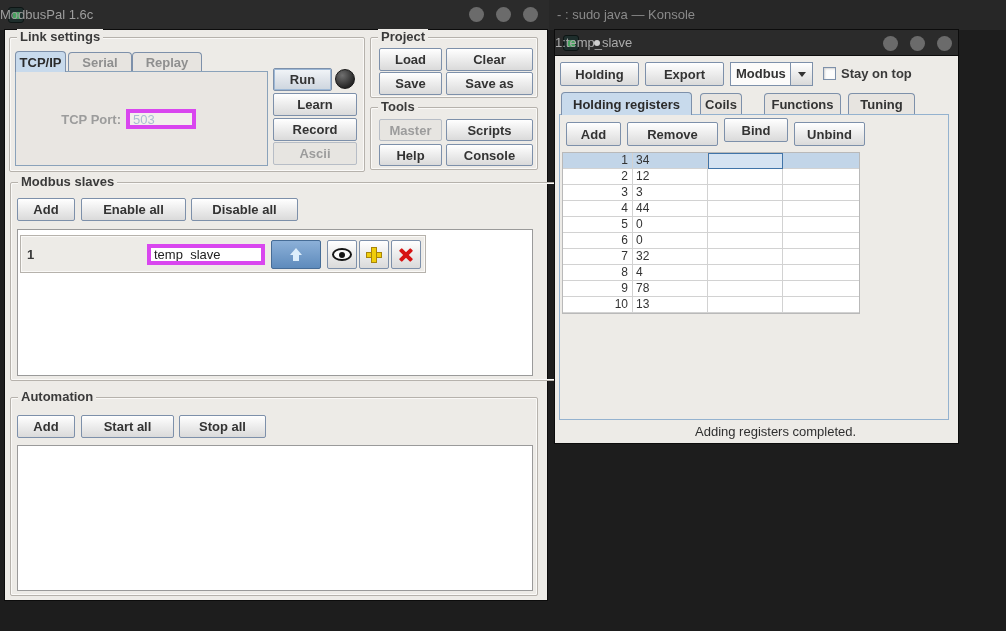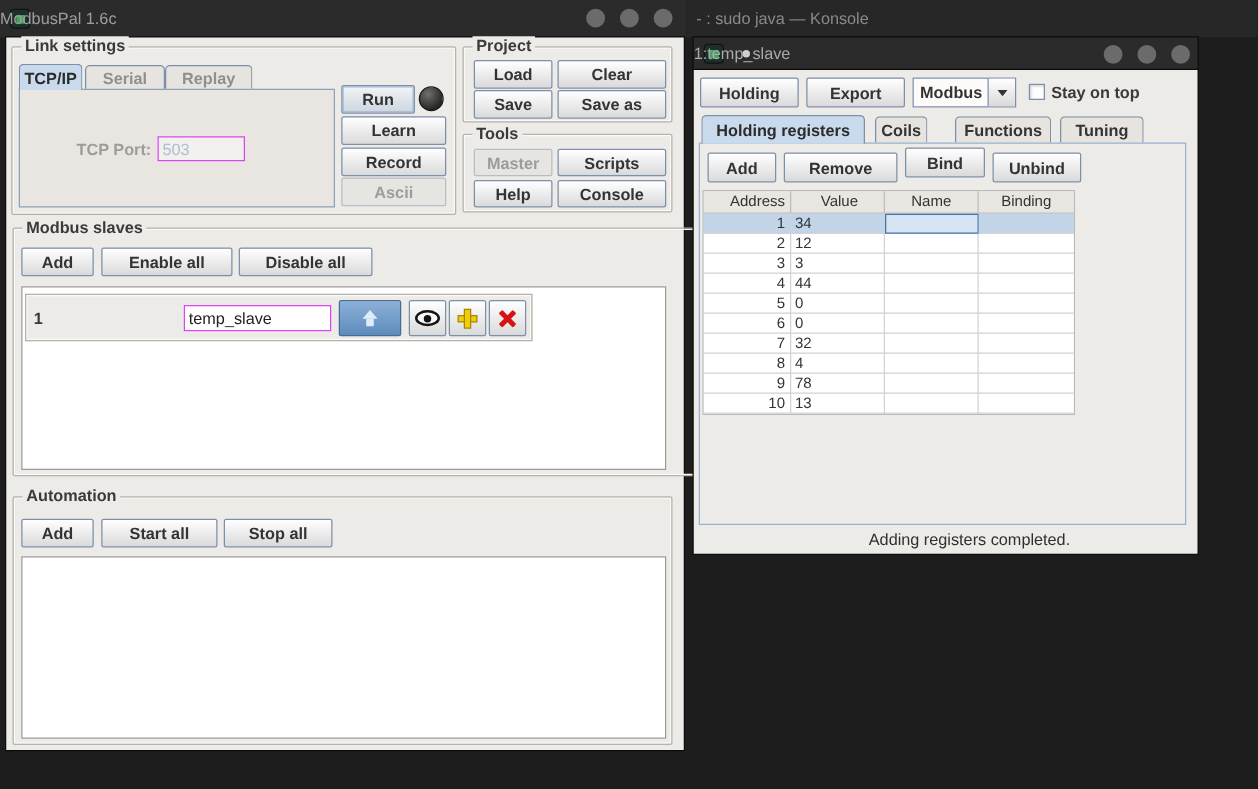--- a/index.html
+++ b/index.html
@@ -29,21 +29,21 @@
   .icon-btn{padding:0}
   .jtab{position:absolute;display:flex;align-items:center;justify-content:center;font-size:13px;font-weight:bold;
         background:#e7e4e0;color:#8f8f8f;border:1px solid #7d90aa;border-bottom:none;border-radius:4px 4px 0 0}
   .jtab.enabled{color:#333}
   .jtab.selected{background:#c8daec;color:#2b2b2b;z-index:3}
   .tabpanel{position:absolute;background:#e9e6e2;border:1px solid #8aa2ba;z-index:1}
   .groupbox{position:absolute;border:1px solid #b6b2ac;border-radius:2px;
             box-shadow:inset 1px 1px 0 #faf9f7, inset -1px -1px 0 #faf9f7}
   .group-title{position:absolute;top:-9px;left:7px;background:#edebe7;padding:0 3px;height:16px;line-height:16px;
                font-size:13px;font-weight:bold;color:#3a3a3a;white-space:nowrap}
-  .jfield{position:absolute;border:1px solid #d946ef;background:#fff;font-family:"Liberation Sans",sans-serif;
+  .jfield{position:absolute;border:4px solid #d946ef;background:#fff;font-family:"Liberation Sans",sans-serif;
           font-size:13px;color:#222;padding:0 3px;outline:none}
   .jfield.disabled{background:#f2f0ec;color:#a9bed3}
   .white-list{position:absolute;background:#ffffff;border:1px solid #9a9a9a}
   .jlabel{position:absolute;font-size:13px;font-weight:bold;color:#3a3a3a;white-space:nowrap}
   .jlabel.disabled{color:#9c9c9c}
   .led{position:absolute;width:20px;height:20px;border-radius:50%;border:1px solid #171717;
        background:radial-gradient(circle at 35% 30%,#707070,#262626 72%)}
   .jcheckbox{position:absolute;width:13px;height:13px;background:#fdfdfd;border:1px solid #7d90aa;
              box-shadow:inset 1px 1px 2px rgba(0,0,0,.18)}
   .jcombo{position:absolute;display:flex;border:1px solid #7d90aa;background:#fcfbfa}
@@ -274,26 +274,20 @@
     <span>Remove</span>
   </button>
   <button class="jbtn" style="left:169px;top:62px;width:64px;height:24px;z-index:2">
     <span>Bind</span>
   </button>
   <button class="jbtn" style="left:239px;top:66px;width:71px;height:24px;z-index:2">
     <span>Unbind</span>
   </button>
 
   <div class="jtable" style="left:7px;top:96px;width:298px;z-index:2">
-    <div class="thead">
-      <span class="th c-addr">Address</span>
-      <span class="th c-val">Value</span>
-      <span class="th c-name">Name</span>
-      <span class="th c-bind">Binding</span>
-    </div>
 
       <div class="trow selected">
         <span class="td c-addr">1</span>
         <span class="td c-val">34</span>
         <span class="td c-name"></span>
         <span class="td c-bind"></span>
       </div>
 
       <div class="trow">
         <span class="td c-addr">2</span>

